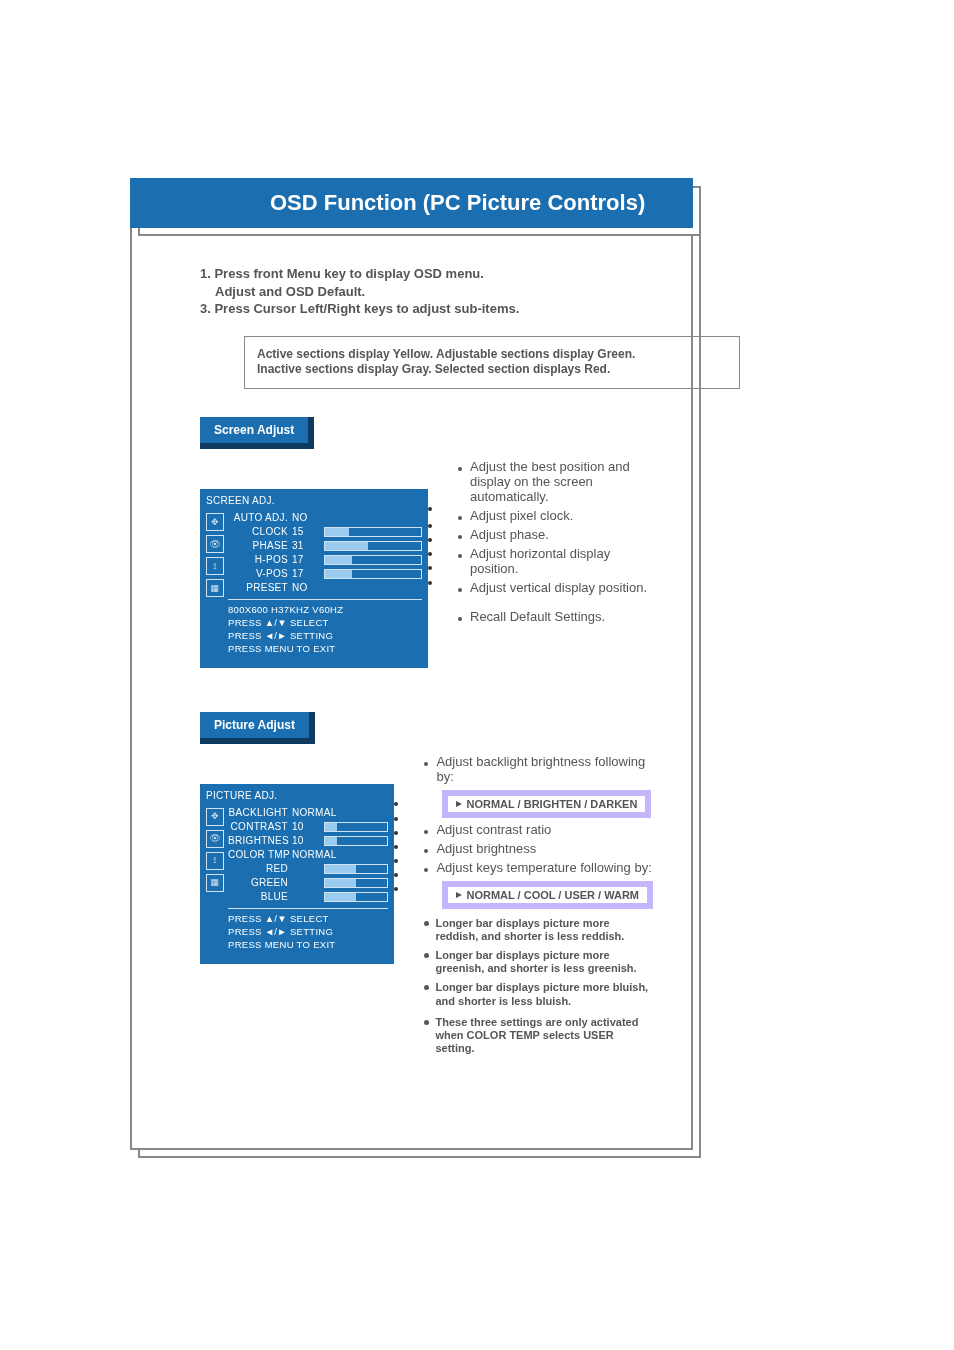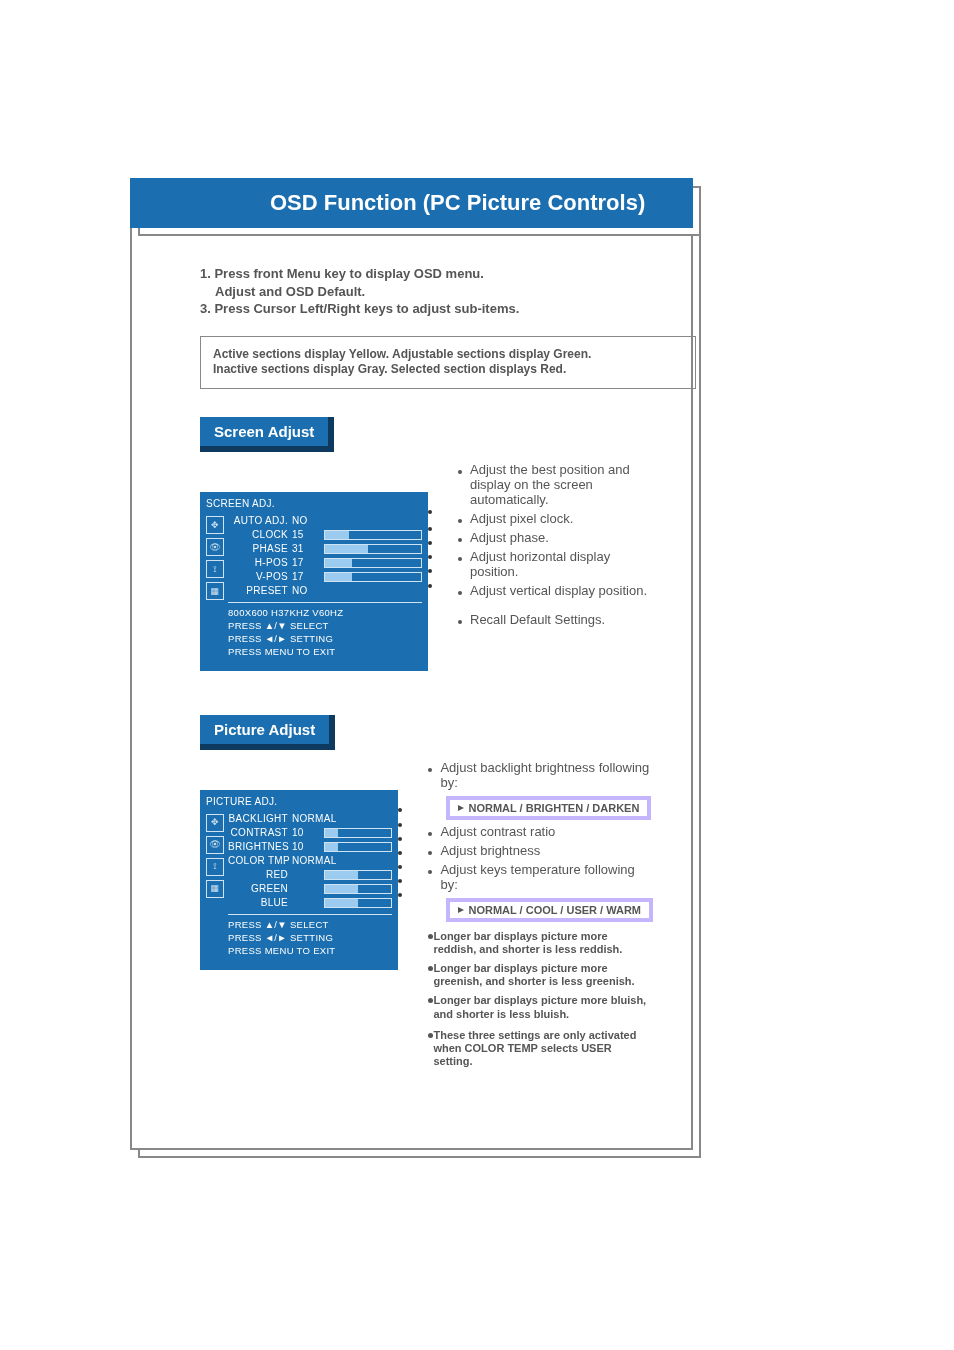--- a/index.html
+++ b/index.html
@@ -55,27 +55,28 @@
   .instructions .indent { margin-left: 15px; }
   .legend-box {
     margin-top: 18px;
     border: 1px solid #888;
     padding: 10px 12px;
     font-size: 12px;
     font-weight: bold;
     color: #555;
     width: 470px;
     line-height: 1.3;
+    margin-left: 44px;
   }
   .section-tag {
     display: inline-block;
     background: #1b6fb0;
     color: #fff;
     font-weight: bold;
-    font-size: 15px;
+    font-size: 12px;
     padding: 6px 14px;
     border-right: 6px solid #0d3a5e;
     border-bottom: 6px solid #0d3a5e;
     margin-top: 28px;
     margin-bottom: 10px;
   }
 
   
   .osd-row {
     display: flex;
@@ -176,21 +177,21 @@
   .callouts .co::before {
     content: "";
     position: absolute;
     left: 0;
     top: 8px;
     width: 4px; height: 4px;
     border-radius: 50%;
     background: #555;
   }
   .sub-box {
-    border: 4px solid #c4b5fd;
+    border: 6px solid #c4b5fd;
     padding: 2px 8px;
     font-size: 11px;
     font-weight: bold;
     color: #555;
     display: inline-flex;
     align-items: center;
     gap: 4px;
     margin: 2px 0 4px 18px;
     white-space: nowrap;
   }
@@ -202,21 +203,21 @@
     border-left: 6px solid #555;
   }
   .small-bullets {
     font-size: 11px;
     font-weight: bold;
     color: #555;
     margin-top: 4px;
   }
   .small-bullets .row {
     display: flex;
-    gap: 0;
+    gap: 6px;
     margin-bottom: 6px;
     line-height: 1.2;
     justify-content: flex-end;
   }
   .small-bullets .dot {
     width: 5px; height: 5px; border-radius: 50%; background: #555; margin-top: 4px; flex: none;
   }
   .page-num {
     position: absolute;
     bottom: 210px;

